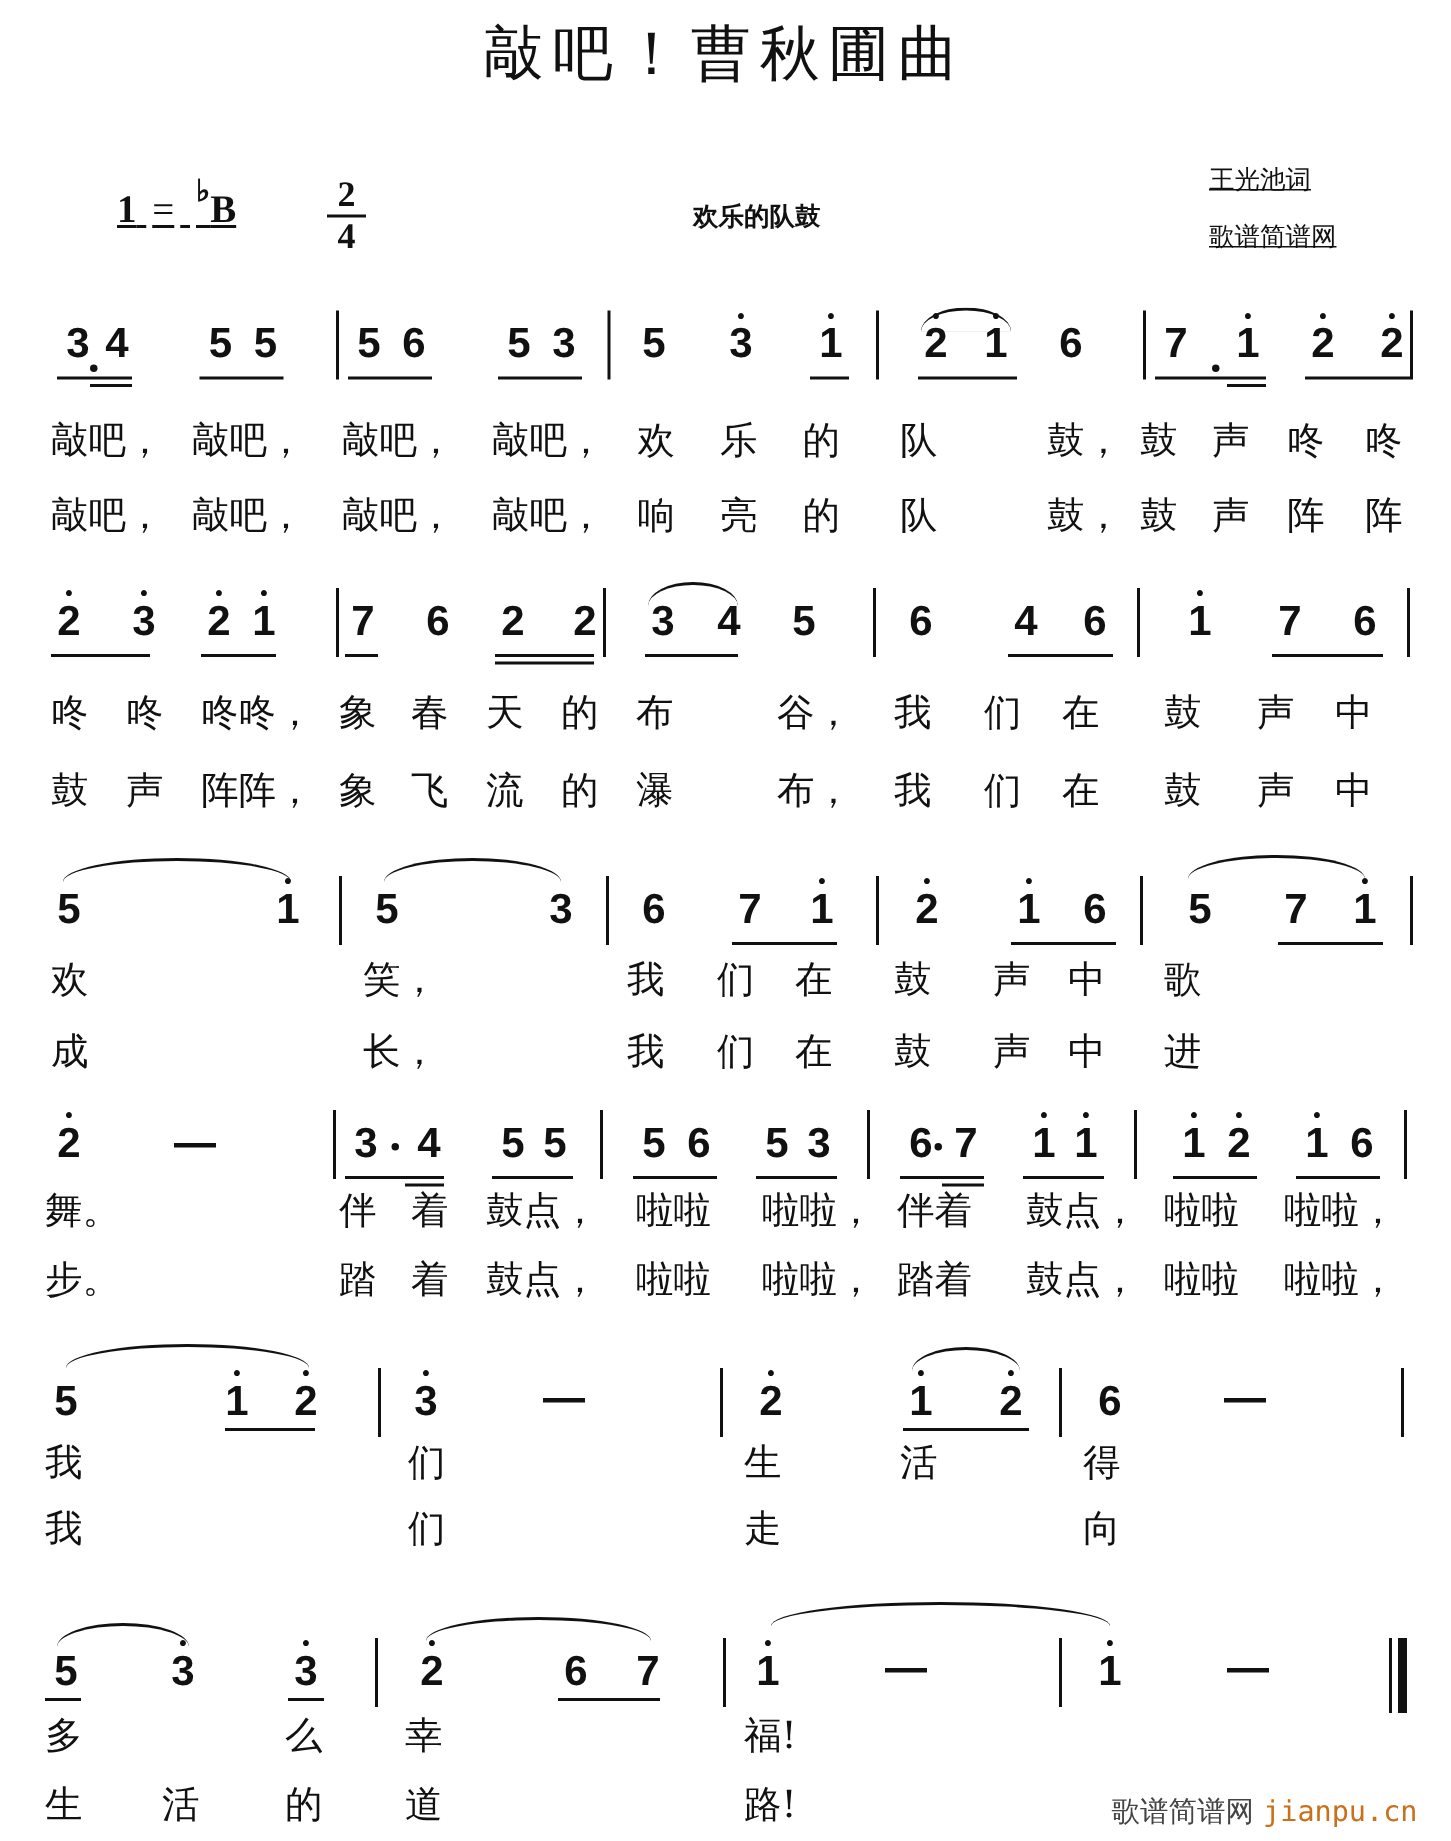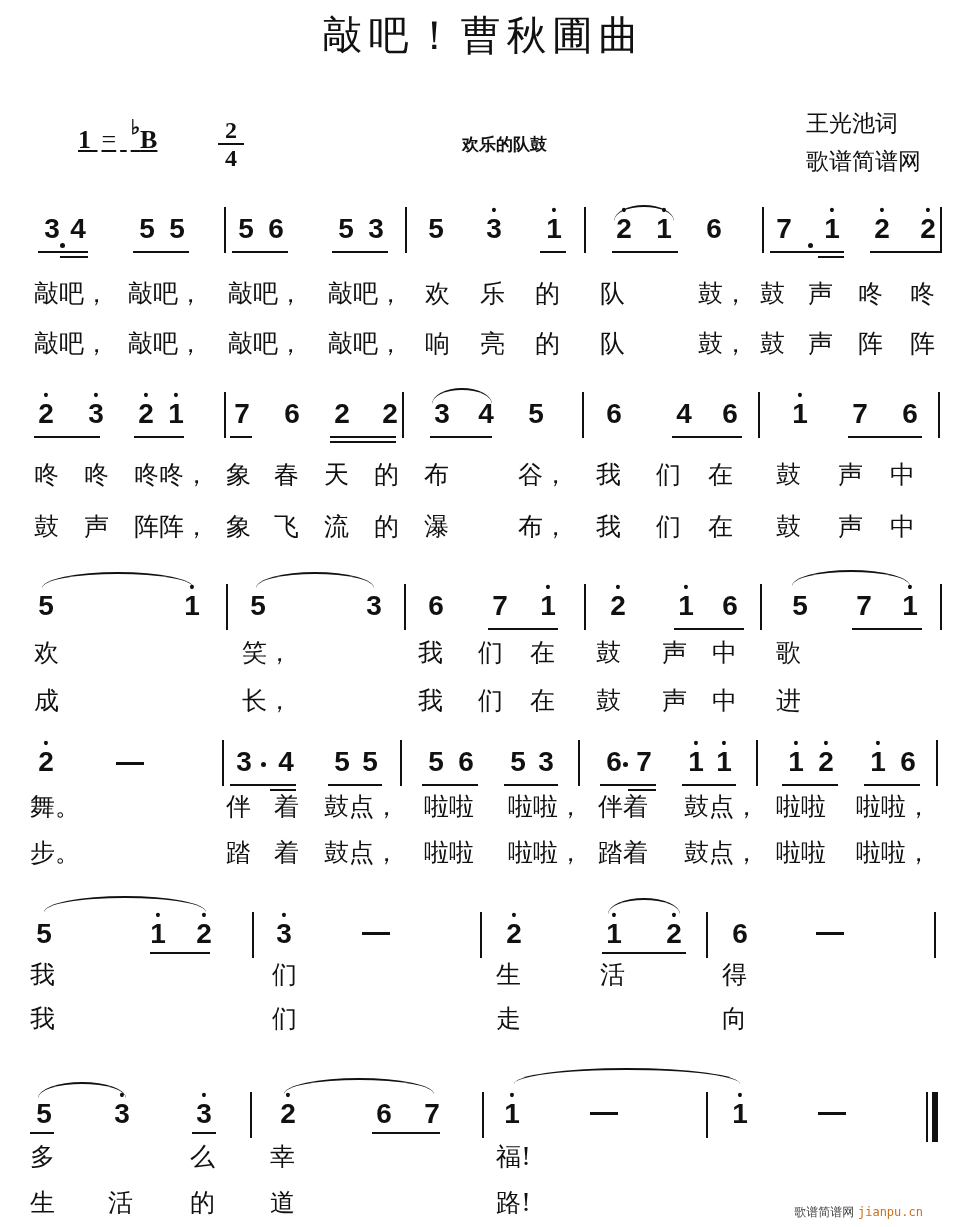--- a/index.html
+++ b/index.html
@@ -7,34 +7,34 @@
          font-family: "DejaVu Serif", serif; color: #111; }
   .title { position: absolute; top: 8px; left: 0; width: 967px; text-align: center;
            font-size: 40px; letter-spacing: 6px; font-family: "DejaVu Serif", serif; }
   .key { position: absolute; top: 125px; left: 78px; font-size: 26px; font-weight: bold;
          font-family: "Liberation Serif", serif; text-decoration: underline; }
   .key .flat { font-size: 20px; position: relative; top: -14px; margin-left: 4px; }
   .meter { position: absolute; top: 118px; left: 218px; width: 26px; text-align: center;
            font-family: "Liberation Serif", serif; font-weight: bold; font-size: 24px; line-height: 24px; }
   .meter .bar { border-top: 2px solid #111; margin: 1px 0; }
   .genre { position: absolute; top: 133px; left: 462px; font-size: 17px; font-weight: bold; }
-  .credit { position: absolute; left: 806px; font-size: 23px; }
+  .credit { position: absolute; left: 806px; font-size: 17px; text-decoration: underline; }
   .sys { position: absolute; left: 0; width: 967px; }
   .note { position: absolute; font-family: "Liberation Sans", sans-serif; font-weight: bold;
           font-size: 28px; width: 24px; text-align: center; line-height: 28px; }
   .note .hi { position: absolute; top: -10px; left: 0; width: 100%; text-align: center;
               font-size: 14px; line-height: 10px; }
   .dash { position: absolute; width: 28px; height: 3px; background: #111; }
   .uline { position: absolute; height: 2px; background: #111; }
   .barline { position: absolute; width: 2px; background: #111; }
   .final { position: absolute; width: 6px; background: #111; }
   .slur { position: absolute; border-top: 2px solid #111; border-radius: 50% 50% 0 0 / 100% 100% 0 0; height: 14px; }
   .dot { position: absolute; width: 5px; height: 5px; background: #111; border-radius: 50%; }
   .lyric { position: absolute; font-size: 25px; font-family: "DejaVu Serif", serif; white-space: nowrap; }
-  .watermark { position: absolute; right: 44px; bottom: 6px; font-size: 12px; color: #444; margin-top: 26px; }
+  .watermark { position: absolute; right: 22px; bottom: 6px; font-size: 19px; color: #444; margin-top: 26px; }
   .watermark .w2 { color: #c8701a; font-family: "DejaVu Sans Mono", monospace; }
 </style>
 </head>
 <body>
 
 <div class="title">敲吧！曹秋圃曲</div>
 
 <div class="key">
   <span>1</span>
   <span style="font-weight:normal;margin:0 4px;">=</span>

